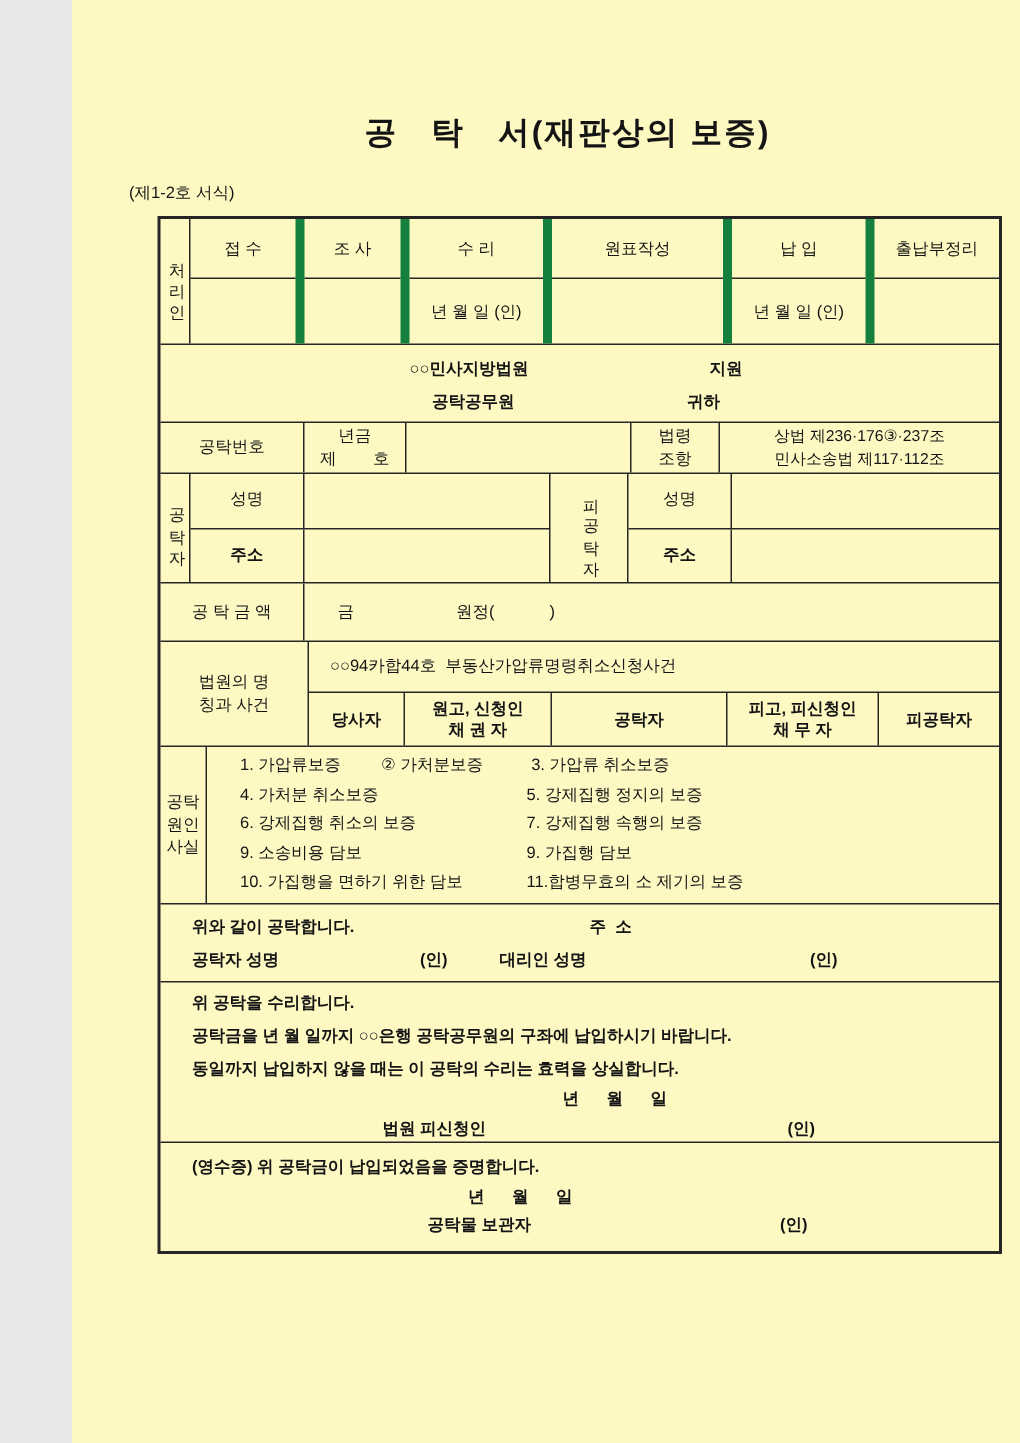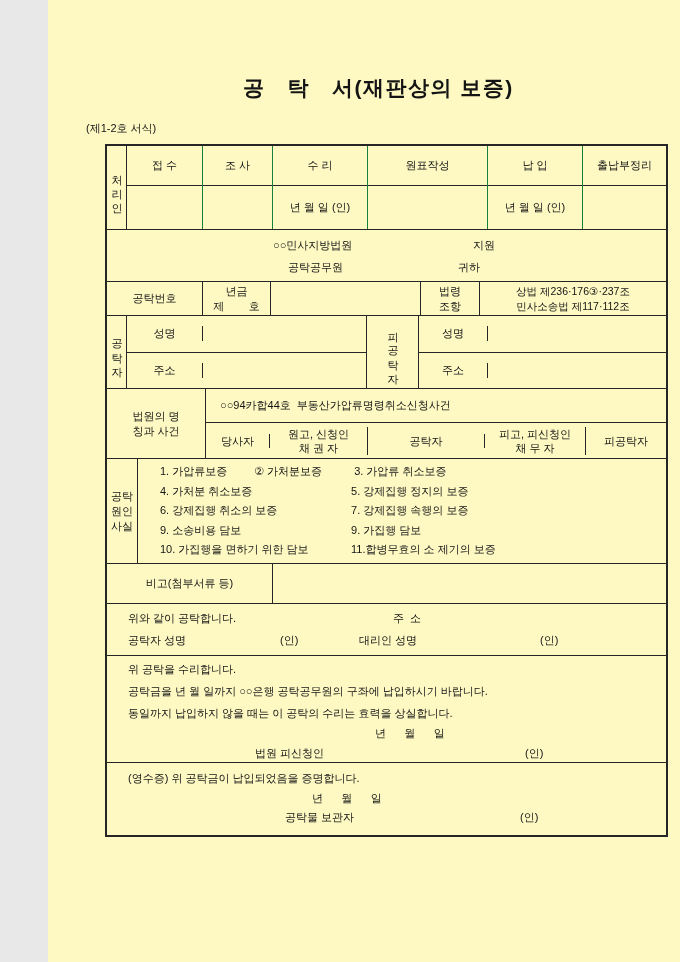--- a/index.html
+++ b/index.html
@@ -1,47 +1,47 @@
 <!DOCTYPE html>
 <html><head>
 <meta charset="utf-8">
 <style>
   html,body { margin:0; padding:0; background:#e8e8e8; }
   .page {
     position:relative; width:680px; height:962px; background:#fef9c3;
     font-family:"Liberation Sans","DejaVu Sans",sans-serif;
     color:#141414; font-size:11px; overflow:hidden;margin-left:48px;
   }
-  .abs { position:absolute; }
+  .abs { position:absolute;font-weight:bold; }
   .pre { white-space:pre; }
   .title {
     position:absolute; left:195px; top:74px;
     font-size:21px; font-weight:bold; letter-spacing:1.5px; white-space:pre;
   }
   .formno { position:absolute; left:38px; top:121px; font-size:11px; }
   .tbl {
     position:absolute; left:57px; top:144px; width:559px;
     border:2px solid #262626; box-sizing:content-box;
   }
   .sec { display:flex; border-bottom:1px solid #262626; box-sizing:border-box; position:relative; }
   .tbl > .sec:last-child { border-bottom:none; }
   .c {
     box-sizing:border-box; border-right:1px solid #262626;
     display:flex; align-items:center; justify-content:center;
     text-align:center; flex-direction:column; line-height:15px;
   }
   .c.last { border-right:none; }
   .vtxt { writing-mode:vertical-rl; text-orientation:upright; letter-spacing:3px; line-height:1; }
-  .acol { display:flex; flex-direction:column; box-sizing:border-box; border-right:1px solid #15803d; }
+  .acol { display:flex; flex-direction:column; box-sizing:border-box; border-right:6px solid #15803d; }
   .acol.last { border-right:none; }
   .ah { height:40px; border-bottom:1px solid #262626; display:flex; align-items:center; justify-content:center; box-sizing:border-box; white-space:pre; }
   .ab { flex:1; display:flex; align-items:center; justify-content:center; white-space:pre; }
   .stack { display:flex; flex-direction:column; box-sizing:border-box; }
-  .stack .r { display:flex; flex:1; border-bottom:1px solid #262626; box-sizing:border-box;align-items:center; }
-  .stack .r.last { border-bottom:none; }
+  .stack .r { display:flex; flex:1; border-bottom:1px solid #262626; box-sizing:border-box; }
+  .stack .r.last { border-bottom:none;font-weight:bold; }
   .small { font-size:10.5px; }
   .gl { padding-left:22px; line-height:19.5px; white-space:nowrap; }
   .gi1 { display:inline-block; width:91px; }
   .gi2 { display:inline-block; width:97px; }
   .gw { display:inline-block; width:188px; }
 </style>
 </head>
 <body>
 
 <div class="page">
@@ -137,20 +137,29 @@
         </div>
         <div class="r last">
           <div class="c" style="width:69px">
             <span>주소</span>
           </div>
           <div class="c last" style="flex:1"></div>
         </div>
       </div>
     </div>
 
+    <div class="sec" style="height:39px">
+      <div class="c" style="width:96px">
+        <span class="pre">공 탁 금 액</span>
+      </div>
+      <div class="c last" style="flex:1; flex-direction:row; justify-content:flex-start">
+        <span style="margin-left:22px">금</span>
+        <span class="pre" style="margin-left:68px">원정(            )</span>
+      </div>
+    </div>
 
     <div class="sec" style="height:70px">
       <div class="c" style="width:99px">
         <span>법원의 명</span>
         <span>칭과 사건</span>
       </div>
       <div class="stack" style="flex:1">
         <div class="r" style="height:34px; flex:none">
           <div class="c last" style="flex:1; align-items:flex-start; justify-content:center; padding-left:14px; flex-direction:column; text-align:left">
             <span class="pre">○○94카합44호  부동산가압류명령취소신청사건</span>
@@ -202,33 +211,27 @@
           <span class="gw">9. 소송비용 담보</span>
           <span>9. 가집행 담보</span>
         </div>
         <div class="gl">
           <span class="gw">10. 가집행을 면하기 위한 담보</span>
           <span>11.합병무효의 소 제기의 보증</span>
         </div>
       </div>
     </div>
 
-    <div class="sec" style="height:40px">
-      <div class="c" style="width:166px">
-        <span>비고(첨부서류 등)</span>
-      </div>
-      <div class="c last" style="flex:1"></div>
-    </div>
 
     <div class="sec" style="height:52px">
       <span class="abs" style="left:21px; top:7px">위와 같이 공탁합니다.</span>
       <span class="abs pre" style="left:286px; top:7px">주  소</span>
       <span class="abs" style="left:21px; top:29px">공탁자 성명</span>
       <span class="abs" style="left:173px; top:29px">(인)</span>
-      <span class="abs" style="left:252px; top:29px">대리인 성명</span>
+      <span class="abs" style="left:226px; top:29px">대리인 성명</span>
       <span class="abs" style="left:433px; top:29px">(인)</span>
     </div>
 
     <div class="sec" style="height:107px">
       <span class="abs" style="left:21px; top:6px">위 공탁을 수리합니다.</span>
       <span class="abs" style="left:21px; top:50px">동일까지 납입하지 않을 때는 이 공탁의 수리는 효력을 상실합니다.</span>
       <span class="abs" style="left:21px; top:28px">공탁금을 년 월 일까지 ○○은행 공탁공무원의 구좌에 납입하시기 바랍니다.</span>
       <span class="abs pre" style="left:268px; top:70px">년      월      일</span>
       <span class="abs" style="left:148px; top:90px">법원 피신청인</span>
       <span class="abs" style="left:418px; top:90px">(인)</span>

